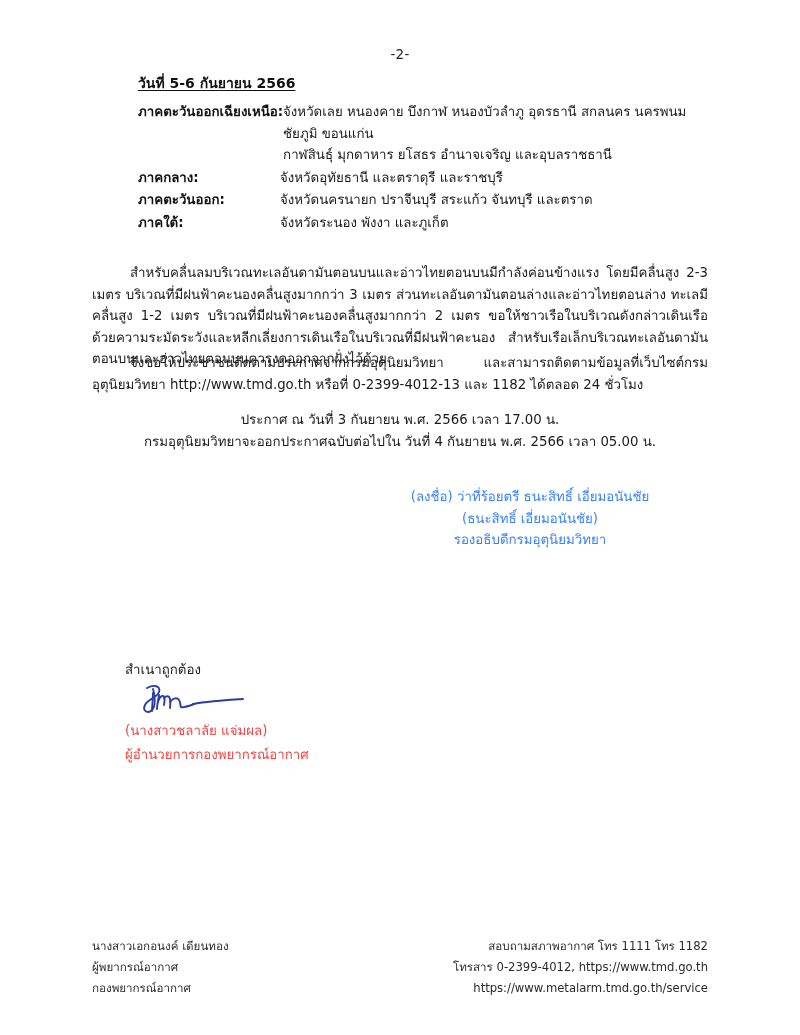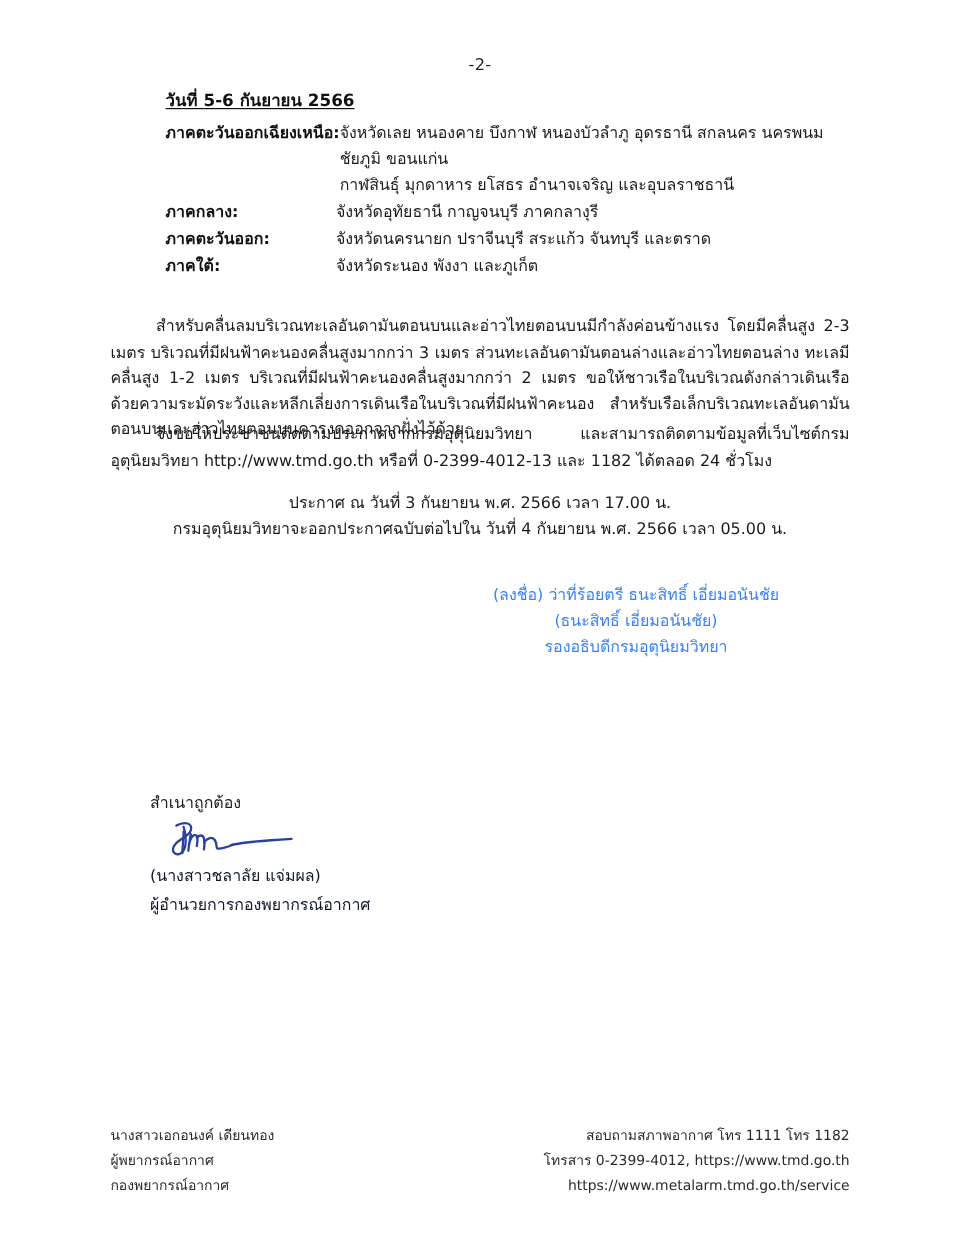--- a/index.html
+++ b/index.html
@@ -142,21 +142,21 @@
   .signature-mark {
     height: 36px;
     width: 140px;
     margin: 1px 0 2px 6px;
     display: block;
   }
   .certify-name,
   .certify-position {
     font-size: 13.3px;
     line-height: 24px;
-    color: #0f172a;
+    color: #ef4444;
   }
 
   
   .footer-left {
     position: absolute;
     top: 936px;
     left: 92px;
     width: 320px;
   }
   .footer-right {
@@ -188,21 +188,21 @@
       <div class="region-label">ภาคตะวันออกเฉียงเหนือ:</div>
       <div class="region-provinces">
         <span>จังหวัดเลย หนองคาย บึงกาฬ หนองบัวลำภู อุดรธานี สกลนคร นครพนม ชัยภูมิ ขอนแก่น</span>
         <span class="cont-line">กาฬสินธุ์ มุกดาหาร ยโสธร อำนาจเจริญ และอุบลราชธานี</span>
       </div>
     </div>
 
     <div class="region-row">
       <div class="region-label">ภาคกลาง:</div>
       <div class="region-provinces">
-        <span>จังหวัดอุทัยธานี กาญจนบุรี ภาคกลางุรี</span>
+        <span>จังหวัดอุทัยธานี และตราดุรี และราชบุรี</span>
       </div>
     </div>
 
     <div class="region-row">
       <div class="region-label">ภาคตะวันออก:</div>
       <div class="region-provinces">
         <span>จังหวัดนครนายก ปราจีนบุรี สระแก้ว จันทบุรี และตราด</span>
       </div>
     </div>
 

